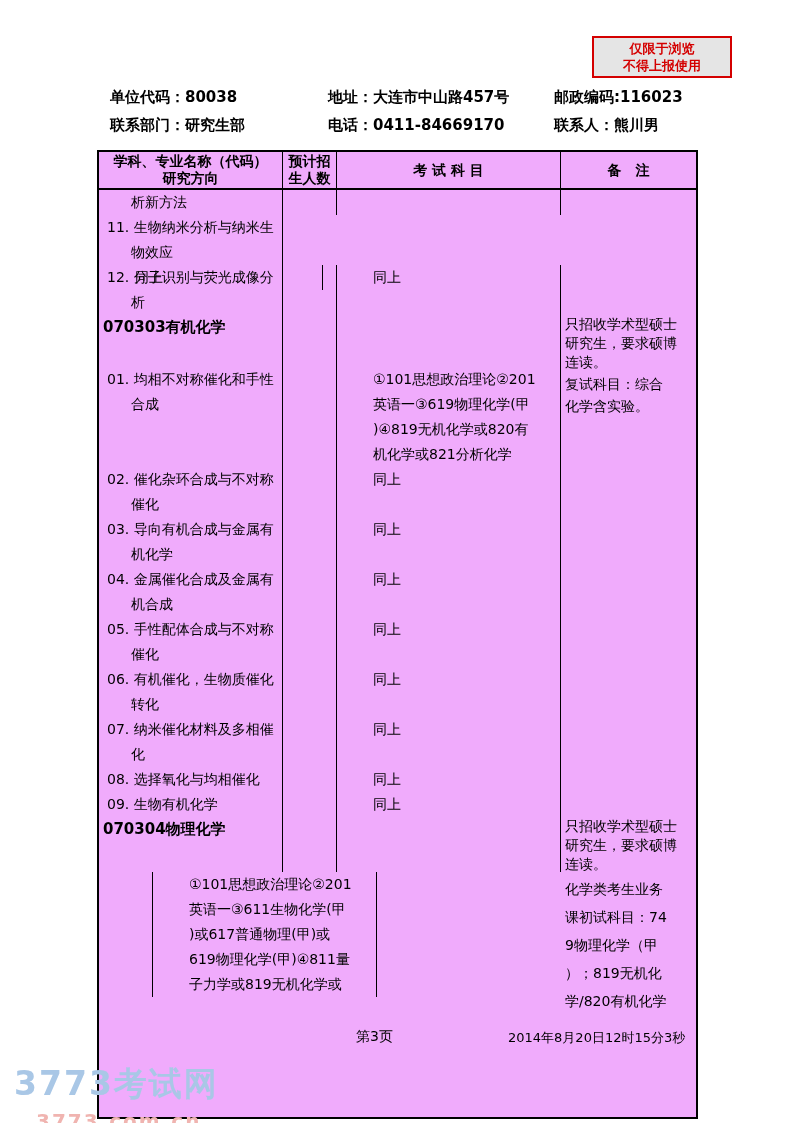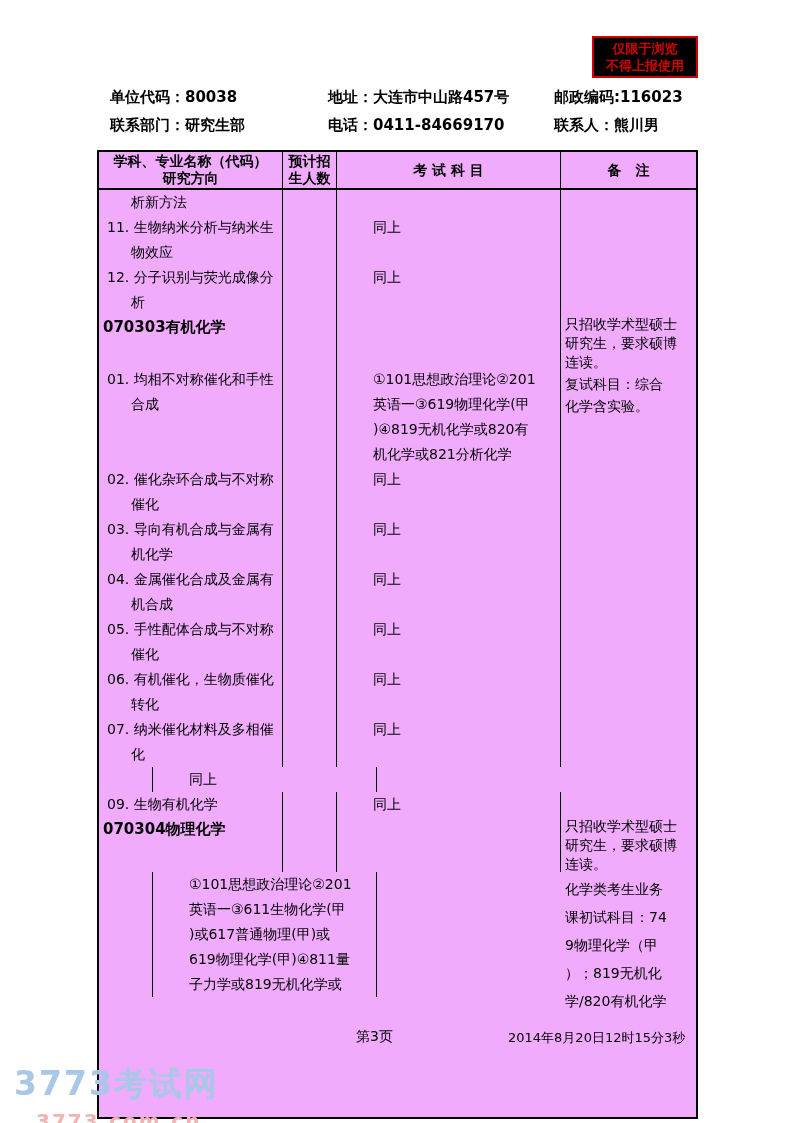--- a/index.html
+++ b/index.html
@@ -6,21 +6,21 @@
   body{
     width:794px;height:1123px;position:relative;background:#ffffff;
     font-family:"DejaVu Sans","Liberation Sans",sans-serif;color:#000;
     overflow:hidden;
   }
   
   .stamp{
     position:absolute;left:592px;top:36px;width:102px;
     border:2px solid #d40000;color:#d40000;font-weight:bold;
     font-size:13px;line-height:17px;text-align:center;
-    padding:2px 0;white-space:pre-line;background:#000000;
+    padding:2px 17px;white-space:pre-line;background:#e5e5e5;
   }
   
   .info-line{position:absolute;font-size:15px;font-weight:bold;white-space:nowrap;}
   .i-r1{top:88px;}
   .i-r2{top:116px;}
   .i-c1{left:110px;}
   .i-c2{left:328px;}
   .i-c3{left:554px;}
   
   .tbl{position:absolute;left:97px;top:150px;width:597px;border:2px solid #000;background:#f0abfc;}
@@ -75,21 +75,21 @@
   </div>
   <div class="tbl-body">
       <div class="row" style="height: 25px;">
         <div class="cell c1">
           <div class="prog-cont">析新方法</div>
         </div>
         <div class="cell c2"></div>
         <div class="cell c3"></div>
         <div class="cell c4 remark"></div>
       </div>
-      <div class="row" style="height: 50px;">
+      <div class="row" style="height: 50px; flex-direction: column;">
         <div class="cell c1">
           <div class="prog-item">11. 生物纳米分析与纳米生
 物效应</div>
         </div>
         <div class="cell c2"></div>
         <div class="cell c3">
           <div class="exam-text">同上</div>
         </div>
         <div class="cell c4 remark"></div>
       </div>
@@ -192,20 +192,23 @@
           <div class="prog-item">07. 纳米催化材料及多相催
 化</div>
         </div>
         <div class="cell c2"></div>
         <div class="cell c3">
           <div class="exam-text">同上</div>
         </div>
         <div class="cell c4 remark"></div>
       </div>
       <div class="row" style="height: 25px;">
+        <div class="cell c1">
+          <div class="prog-item">08. 选择氧化与均相催化</div>
+        </div>
         <div class="cell c2"></div>
         <div class="cell c3">
           <div class="exam-text">同上</div>
         </div>
         <div class="cell c4 remark"></div>
       </div>
       <div class="row" style="height: 25px;">
         <div class="cell c1">
           <div class="prog-item">09. 生物有机化学</div>
         </div>

